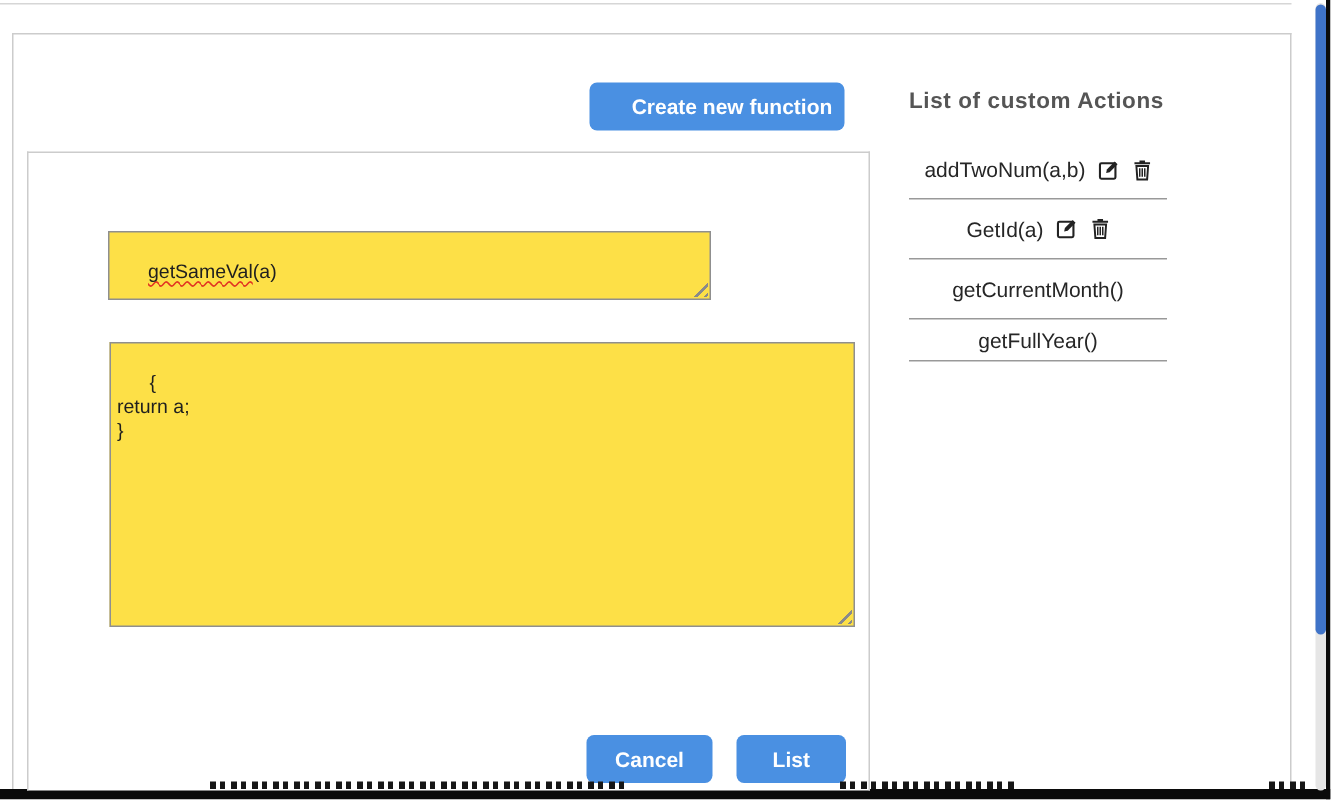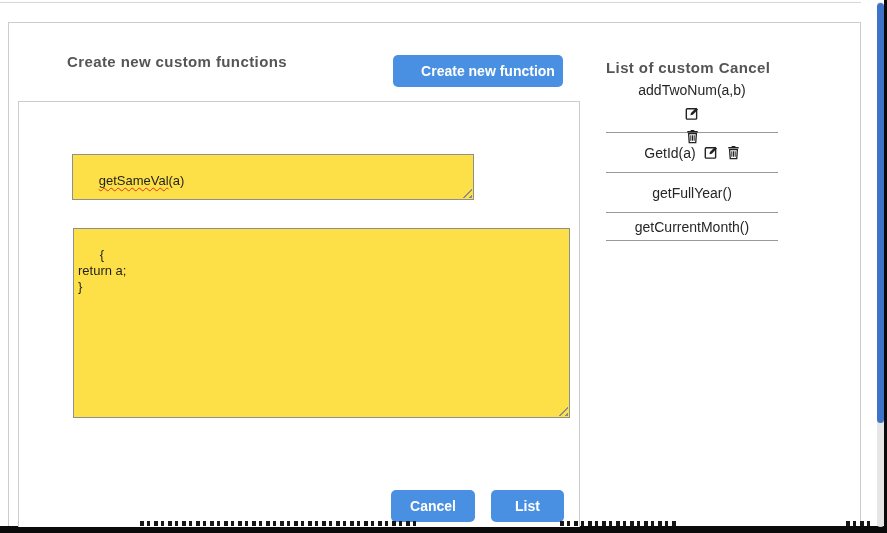--- a/index.html
+++ b/index.html
@@ -63,21 +63,21 @@
   .right-title {
     position:absolute; left:597px; top:36px;
     font-size:15px; font-weight:bold; color:#555555; letter-spacing:.4px;
   }
   .actions-list { position:absolute; left:597px; top:71px; width:172px; }
   .action-row {
     display:flex; align-items:center; justify-content:center; gap:8px;
     border-bottom:1px solid #999999;
     font-size:14px; color:#262626;
   }
-  .action-row:nth-child(1){ height:39px;flex-direction:column; }
+  .action-row:nth-child(1){ height:39px; }
   .action-row:nth-child(2){ height:40px; }
   .action-row:nth-child(3){ height:40px; }
   .action-row:nth-child(4){ height:28px; }
   .action-row:nth-child(5){ height:29px; }
   .action-row:nth-child(6){ height:30px; }
   .icon-btn { display:inline-flex; align-items:center; cursor:pointer; background:none; border:none; padding:0; }
   .icon-btn svg { display:block; }
 
   
   .frag {
@@ -93,42 +93,41 @@
 
 <div class="top-line"></div>
 <div class="right-edge"></div>
 <div class="bottom-bar"></div>
 
 <div class="scroll-track">
   <div class="scroll-thumb"></div>
 </div>
 
 <div class="card">
-  <div class="card-title">Create new custom functions</div>
 
   <button class="btn create-btn">Create new function</button>
 
   <div class="form-panel">
     <div class="field name-field">
       <span class="misspelled">getSameVal</span><span>(a)</span>
       <span class="grippie"></span>
     </div>
 
     <div class="field body-field">
       <span>{
 return a;
 }</span>
       <span class="grippie"></span>
     </div>
 
     <button class="btn cancel-btn">Cancel</button>
     <button class="btn save-btn">List</button>
   </div>
 
-  <div class="right-title">List of custom Cancel</div>
+  <div class="right-title">List of custom Actions</div>
 
   <div class="actions-list">
 
     <div class="action-row">
       <span>addTwoNum(a,b)</span>
       <button class="icon-btn">
         <svg width="15" height="15" viewBox="0 0 16 16">
           <rect x="1.4" y="3" width="11" height="11" rx="1" fill="none" stroke="#222" stroke-width="1.5"></rect>
           <path d="M8.3 9.4 L5.8 9.9 6.3 7.4 11.9 1.8 13.9 3.8 Z" fill="#222"></path>
         </svg>
@@ -155,25 +154,25 @@
         <svg width="13" height="15" viewBox="0 0 14 16">
           <path fill="#222" d="M5 1h4v1.2h3.6v1.5H1.4V2.2H5z"></path>
           <path d="M2.8 5h8.4l-.7 9.6H3.5z" fill="none" stroke="#222" stroke-width="1.4"></path>
           <path d="M5.2 6.6v6M7 6.6v6M8.8 6.6v6" stroke="#222" stroke-width="1.1" fill="none"></path>
         </svg>
       </button>
     </div>
 
 
     <div class="action-row">
-      <span>getFullYear()</span>
+      <span>getCurrentMonth()</span>
     </div>
 
     <div class="action-row">
-      <span>getCurrentMonth()</span>
+      <span>getFullYear()</span>
     </div>
 
   </div>
 </div>
 
 <div class="frag frag-a"></div>
 <div class="frag frag-b"></div>
 <div class="frag frag-c"></div>
 
 </body></html>

